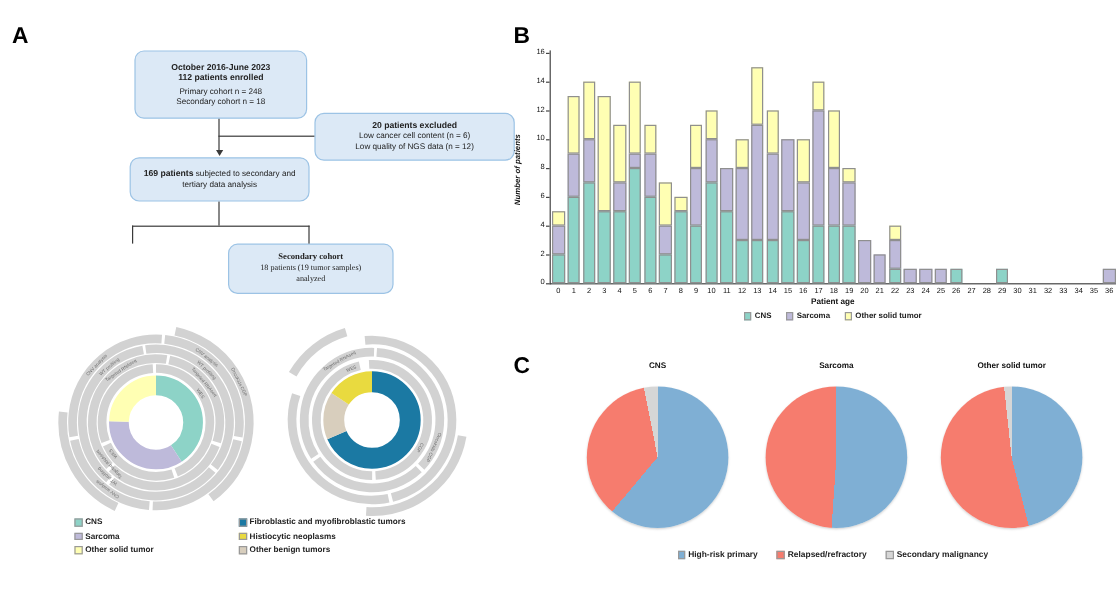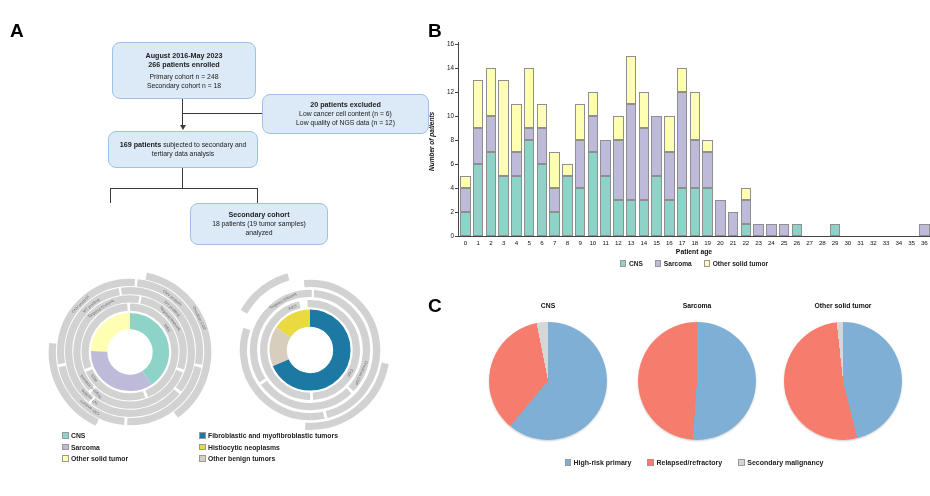--- a/index.html
+++ b/index.html
@@ -44,38 +44,38 @@
   .pie{position:absolute;width:118px;height:118px;border-radius:50%;box-shadow:0 1px 2px rgba(0,0,0,0.18);}
 </style>
 </head>
 <body>
 
 <div id="figure">
 
   <div class="panel-label" style="left:10px;top:20px;">A</div>
 
   <div class="fc-box" style="left:112px;top:42px;width:144px;height:57px;">
-    <div class="fc-bold">August 2016-May 2023</div>
-    <div class="fc-bold">266 patients enrolled</div>
+    <div class="fc-bold">October 2016-June 2023</div>
+    <div class="fc-bold">112 patients enrolled</div>
     <div style="margin-top:3px;">Primary cohort n = 248</div>
     <div>Secondary cohort n = 18</div>
   </div>
 
   <div class="fc-box" style="left:262px;top:94px;width:167px;height:40px;">
     <div class="fc-bold">20 patients excluded</div>
     <div>Low cancer cell content (n = 6)</div>
     <div>Low quality of NGS data (n = 12)</div>
   </div>
 
   <div class="fc-box" style="left:108px;top:131px;width:150px;height:37px;padding:0 8px;">
     <div><b class="fc-bold">169 patients</b><span> subjected to secondary and tertiary data analysis</span></div>
   </div>
 
 
-  <div class="fc-box" style="left:190px;top:203px;width:138px;height:42px;">
+  <div class="fc-box" style="left:190px;top:203px;width:138px;height:42px;font-family:Liberation Serif, serif;">
     <div class="fc-bold">Secondary cohort</div>
     <div>18 patients (19 tumor samples)</div>
     <div>analyzed</div>
   </div>
 
   <div class="fc-line" style="left:182px;top:99px;width:1.3px;height:26px;"></div>
   <div class="fc-arrow" style="left:179.7px;top:125px;"></div>
   <div class="fc-line" style="left:182px;top:113px;width:80px;height:1.3px;"></div>
   <div class="fc-line" style="left:182px;top:168px;width:1.3px;height:20px;"></div>
   <div class="fc-line" style="left:110px;top:188px;width:148px;height:1.3px;"></div>

